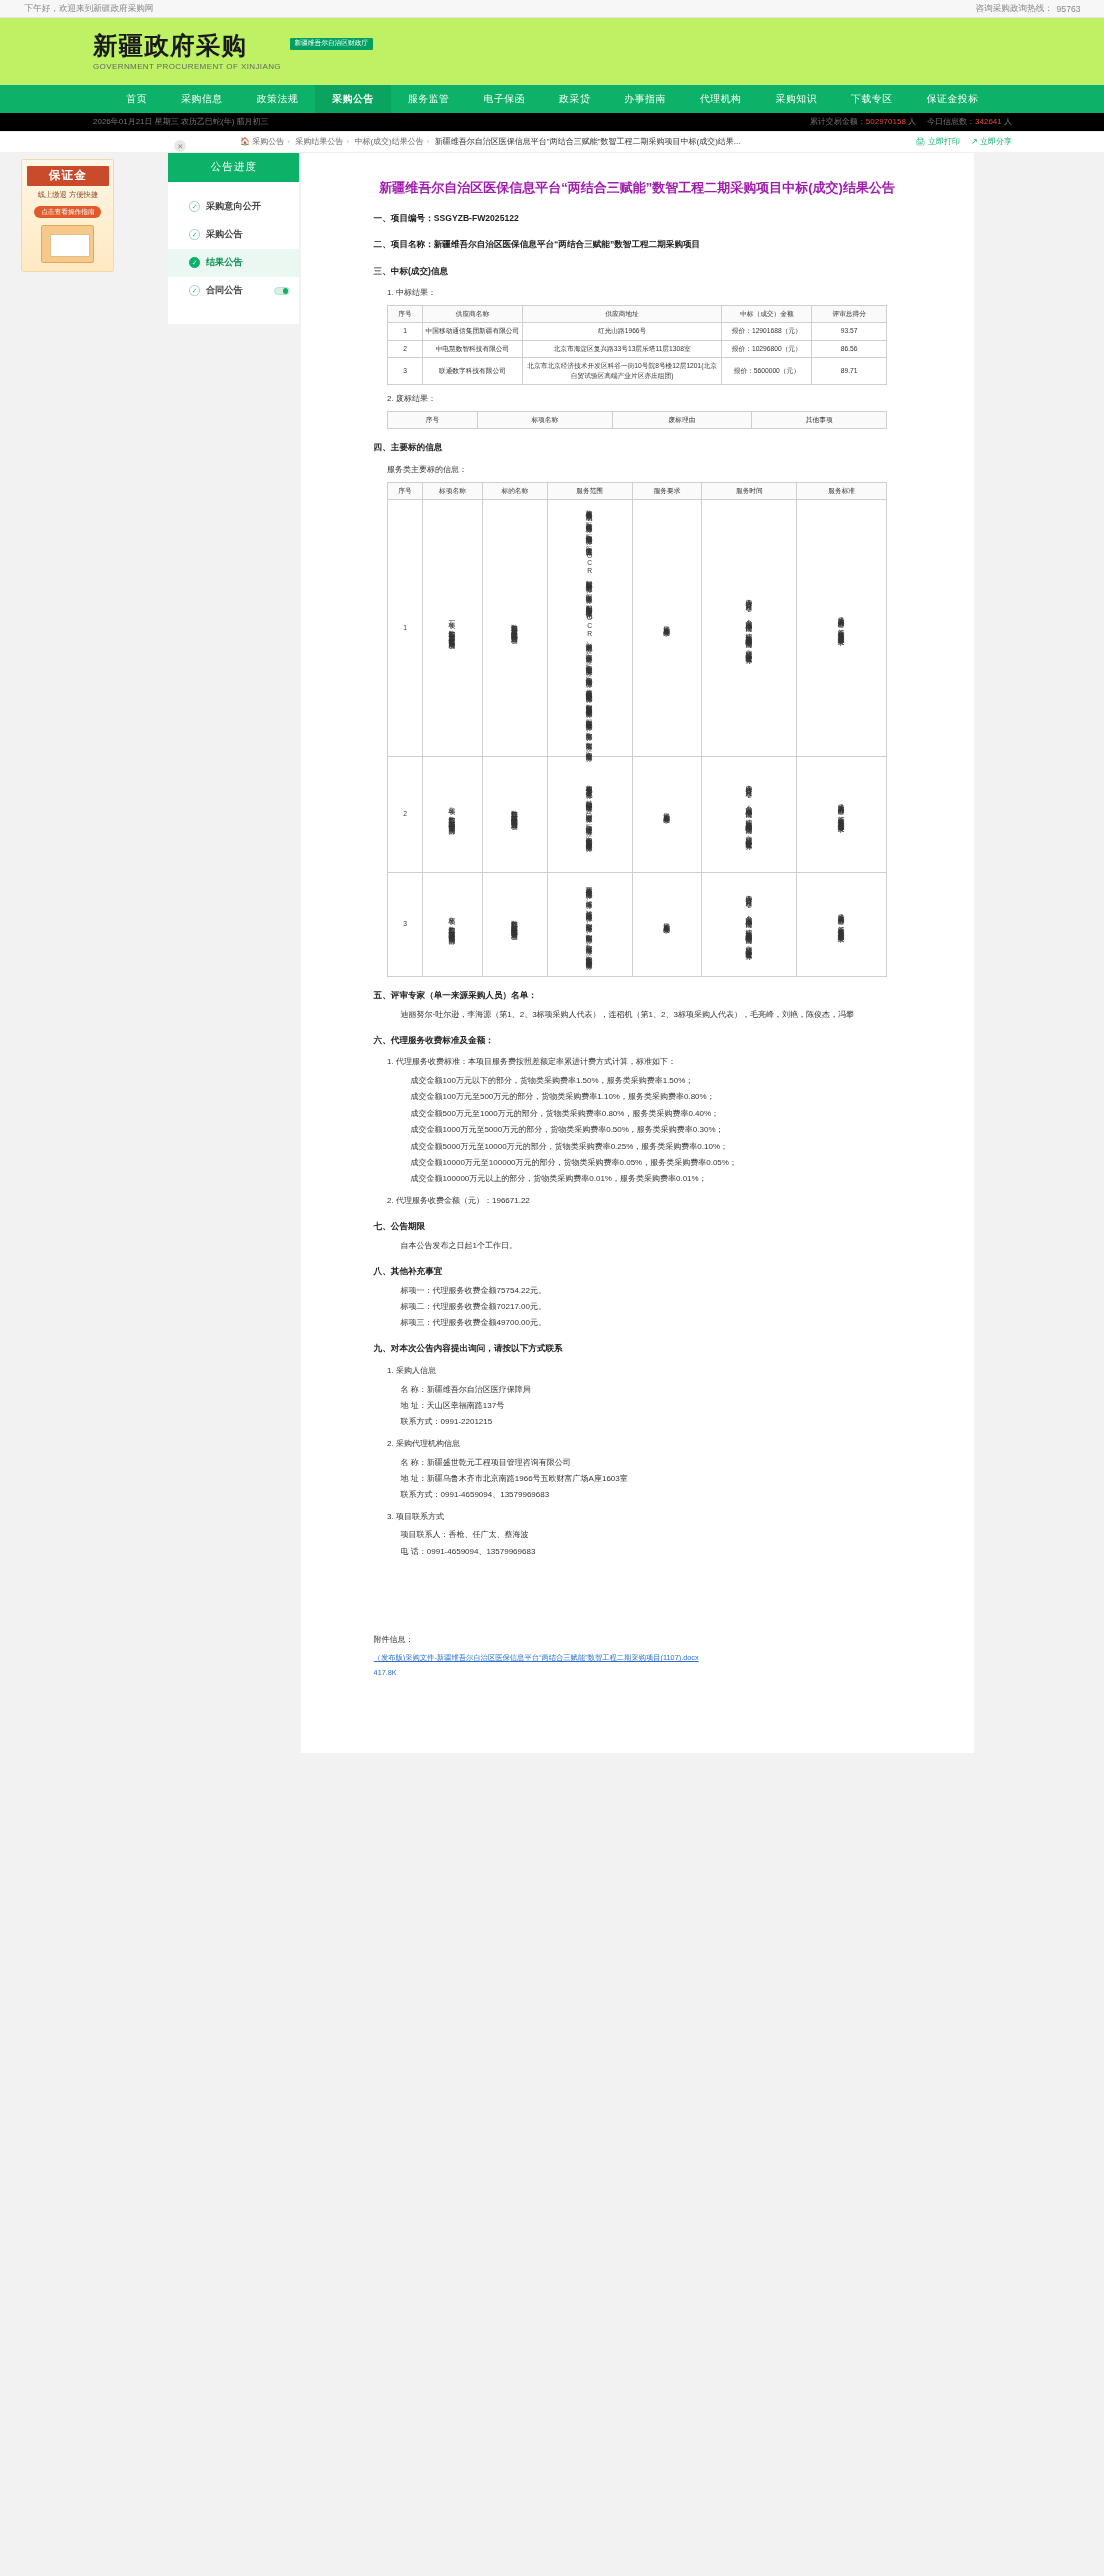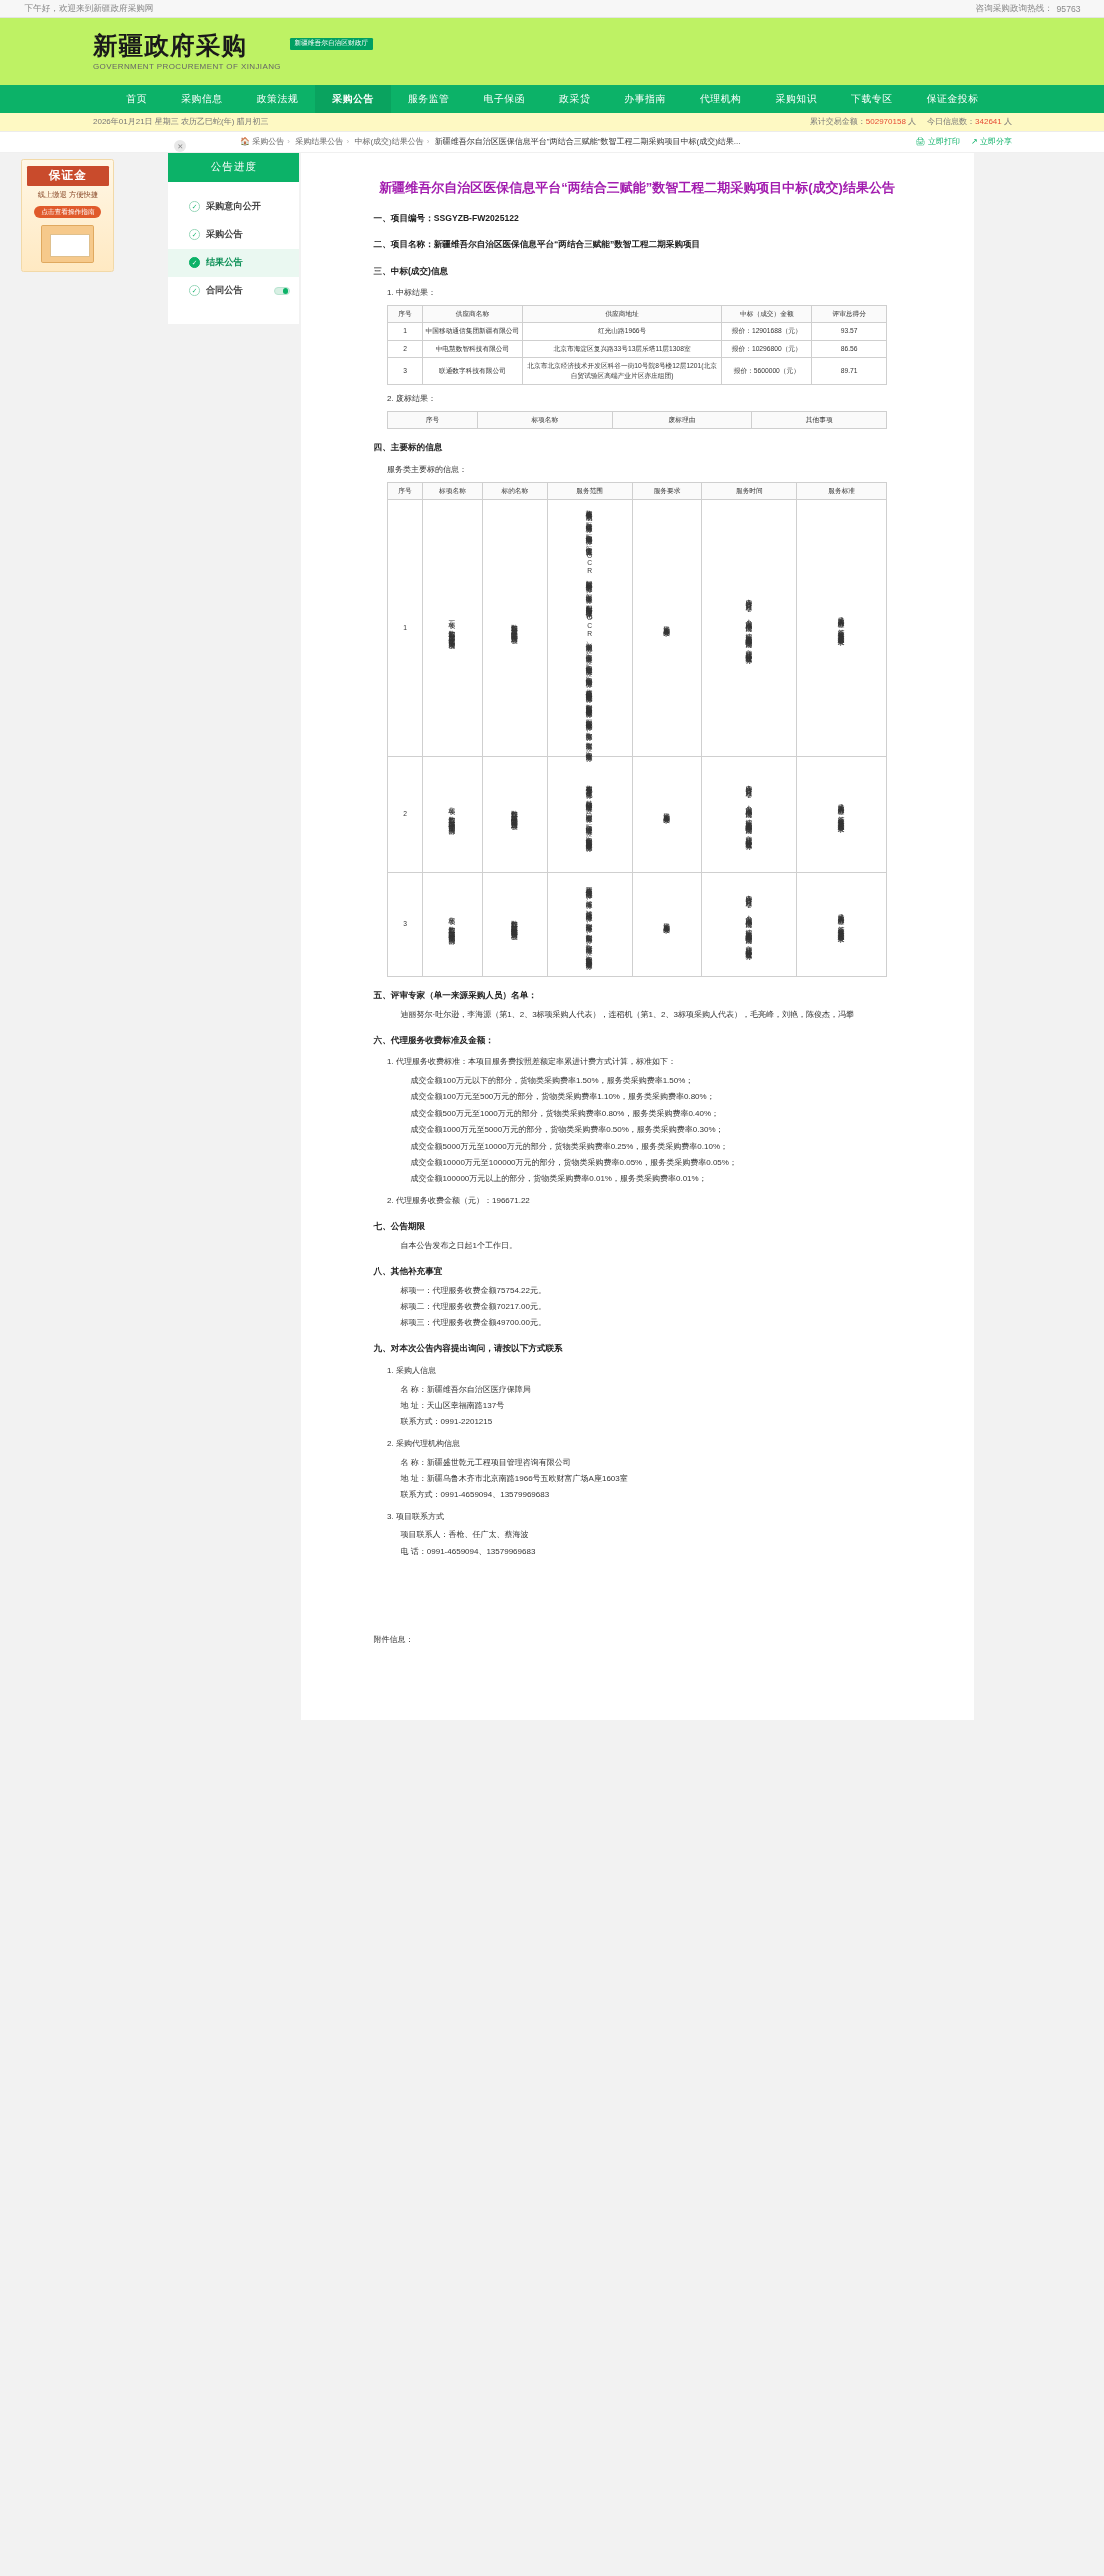--- a/index.html
+++ b/index.html
@@ -43,21 +43,21 @@
     justify-content: center; color: #fff; font-size: 9.8px;
   }
   .nav .item {
     padding: 0 17px; display: flex; align-items: center; cursor: pointer;
     letter-spacing: 0.6px;
   }
   .nav .item.active { background: #0aa35f; font-weight: bold; }
 
   
   .infostrip {
-    background: #fef9c3; border-bottom: 0.6px solid #ececec; height: 18.3px;
+    background: #000000; border-bottom: 0.6px solid #ececec; height: 18.3px;
     display: flex; align-items: center; justify-content: space-between;
     padding: 0 93px; font-size: 8px; color: #777;
   }
   .infostrip .stats { display: flex; gap: 11px; }
   .infostrip .stats b { color: #e64b35; font-weight: normal; }
 
   
   .crumbrow {
     background: #fff; height: 21px; display: flex; align-items: center;
     justify-content: space-between; padding: 0 93px 0 240px;
@@ -446,17 +446,21 @@
     <p class="sub">2. 采购代理机构信息</p>
     <p class="ind">名  称：新疆盛世乾元工程项目管理咨询有限公司</p>
     <p class="ind">地  址：新疆乌鲁木齐市北京南路1966号五欧财富广场A座1603室</p>
     <p class="ind">联系方式：0991-4659094、13579969683</p>
 
     <p class="sub">3. 项目联系方式</p>
     <p class="ind">项目联系人：香枪、任广太、蔡海波</p>
     <p class="ind">电  话：0991-4659094、13579969683</p>
 
     <div class="attach-head">附件信息：</div>
+    <div class="attach">
+      <a href="#">（发布版)采购文件-新疆维吾尔自治区医保信息平台“两结合三赋能”数智工程二期采购项目(1107).docx</a>
+      <span class="size">417.8K</span>
+    </div>
   </div>
 
   <div class="right-gap"></div>
 </div>
 
 
 </body></html>

